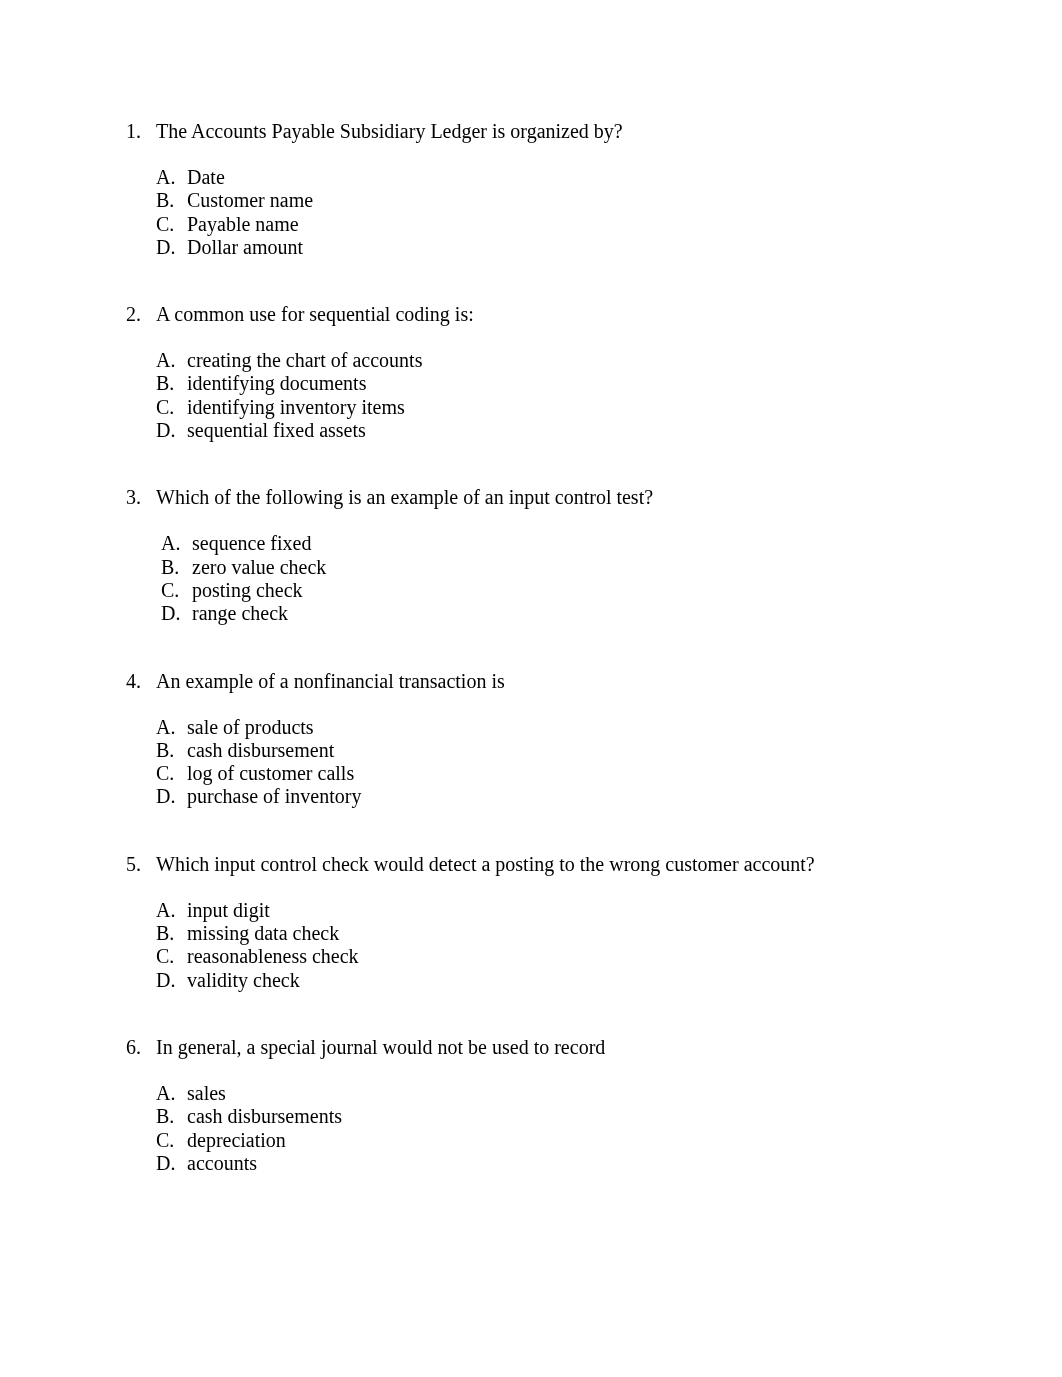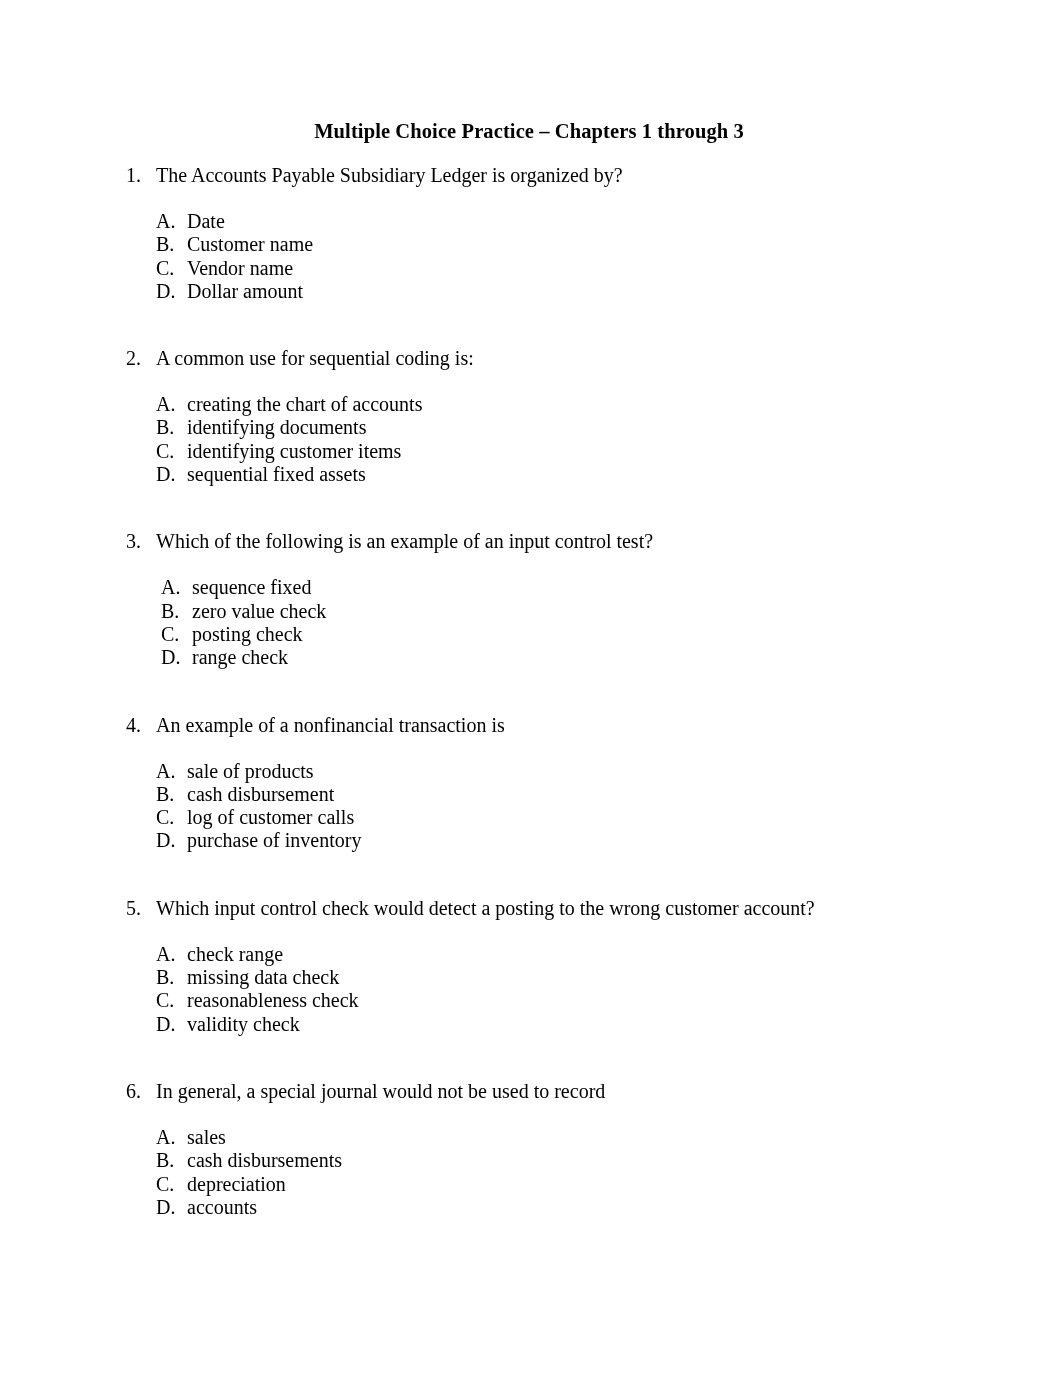--- a/index.html
+++ b/index.html
@@ -90,42 +90,41 @@
   .option-text {
     flex: 1 1 auto;
   }
 </style>
 </head>
 <body>
 
 <div class="page">
   <div class="content">
 
-    <h1 class="doc-title">Multiple Choice Practice – Chapters 1 through 3</h1>
 
     <div id="questions-container">
   <div class="question-block">
     <div class="question-stem">
       <span class="question-number">1.</span>
       <span class="question-text">The Accounts Payable Subsidiary Ledger is organized by?</span>
     </div>
     <ul class="option-list">
   <li class="option-item">
     <span class="option-letter">A.</span>
     <span class="option-text">Date</span>
   </li>
 
   <li class="option-item">
     <span class="option-letter">B.</span>
     <span class="option-text">Customer name</span>
   </li>
 
   <li class="option-item">
     <span class="option-letter">C.</span>
-    <span class="option-text">Vendor name</span>
+    <span class="option-text">Payable name</span>
   </li>
 
   <li class="option-item">
     <span class="option-letter">D.</span>
     <span class="option-text">Dollar amount</span>
   </li>
 </ul>
   </div>
 
   <div class="question-block">
@@ -139,21 +138,21 @@
     <span class="option-text">creating the chart of accounts</span>
   </li>
 
   <li class="option-item">
     <span class="option-letter">B.</span>
     <span class="option-text">identifying documents</span>
   </li>
 
   <li class="option-item">
     <span class="option-letter">C.</span>
-    <span class="option-text">identifying customer items</span>
+    <span class="option-text">identifying inventory items</span>
   </li>
 
   <li class="option-item">
     <span class="option-letter">D.</span>
     <span class="option-text">sequential fixed assets</span>
   </li>
 </ul>
   </div>
 
   <div class="question-block">
@@ -213,21 +212,21 @@
   </div>
 
   <div class="question-block">
     <div class="question-stem">
       <span class="question-number">5.</span>
       <span class="question-text">Which input control check would detect a posting to the wrong customer account?</span>
     </div>
     <ul class="option-list">
   <li class="option-item">
     <span class="option-letter">A.</span>
-    <span class="option-text">check range</span>
+    <span class="option-text">input digit</span>
   </li>
 
   <li class="option-item">
     <span class="option-letter">B.</span>
     <span class="option-text">missing data check</span>
   </li>
 
   <li class="option-item">
     <span class="option-letter">C.</span>
     <span class="option-text">reasonableness check</span>

